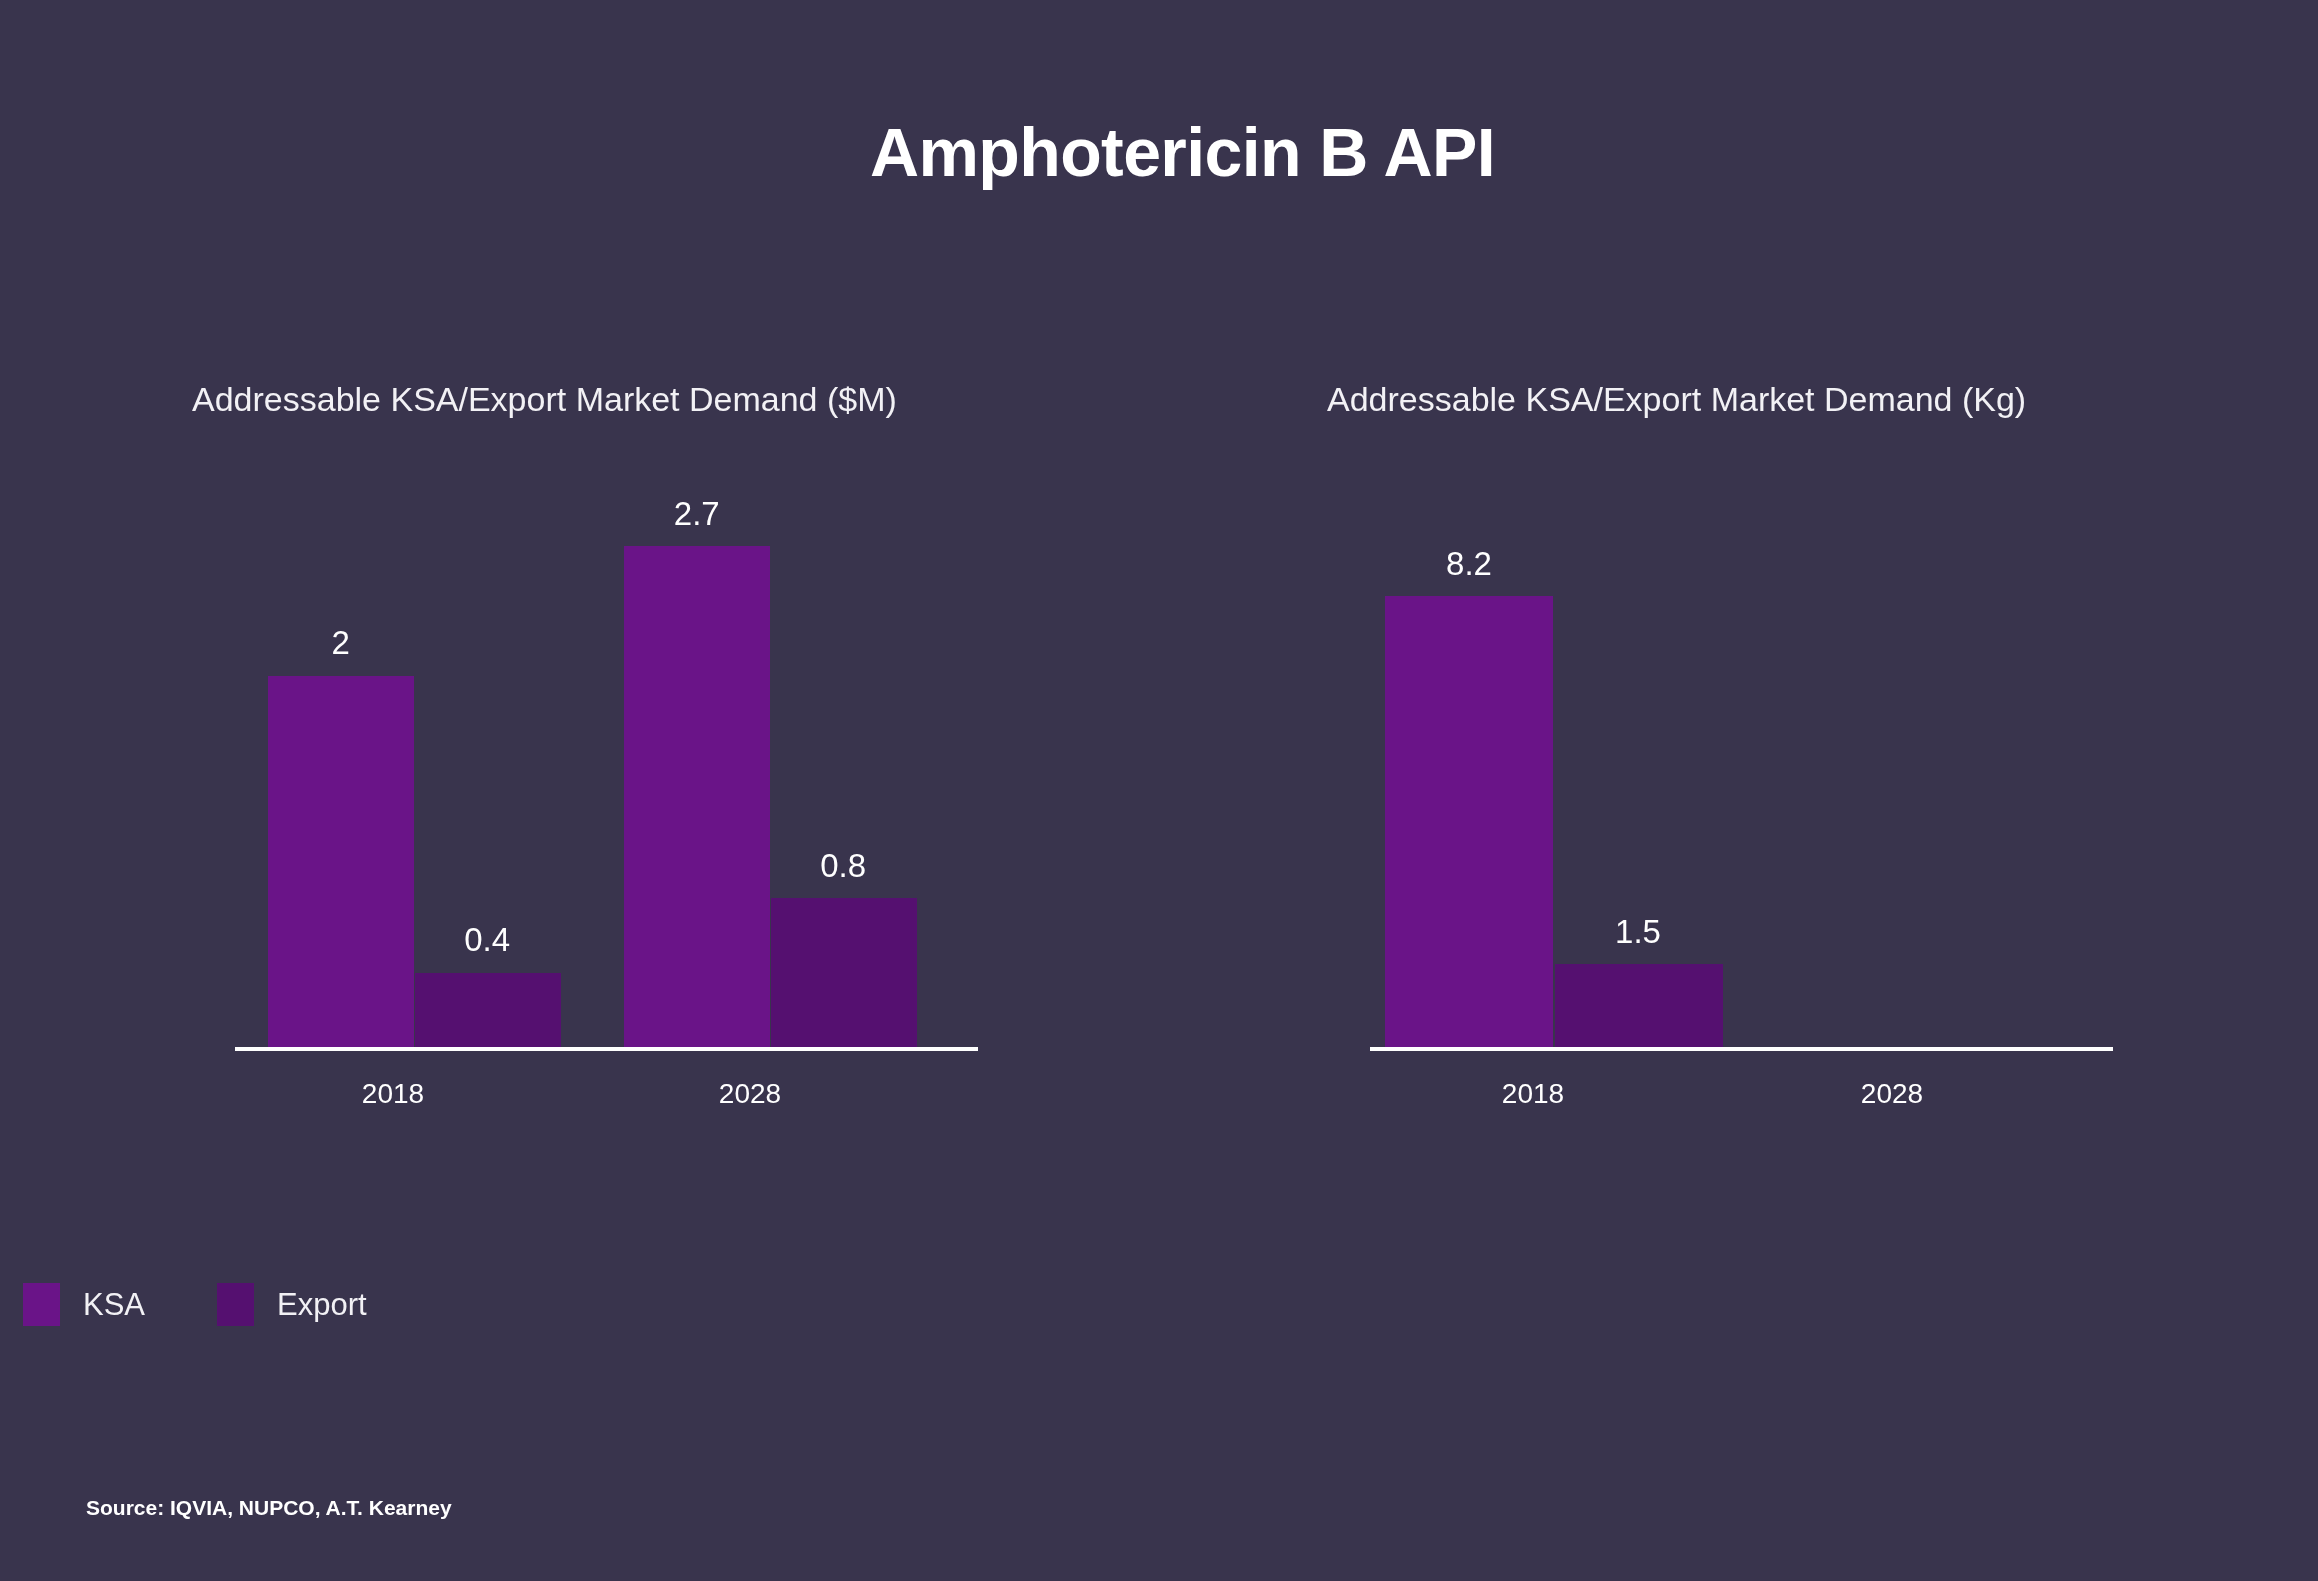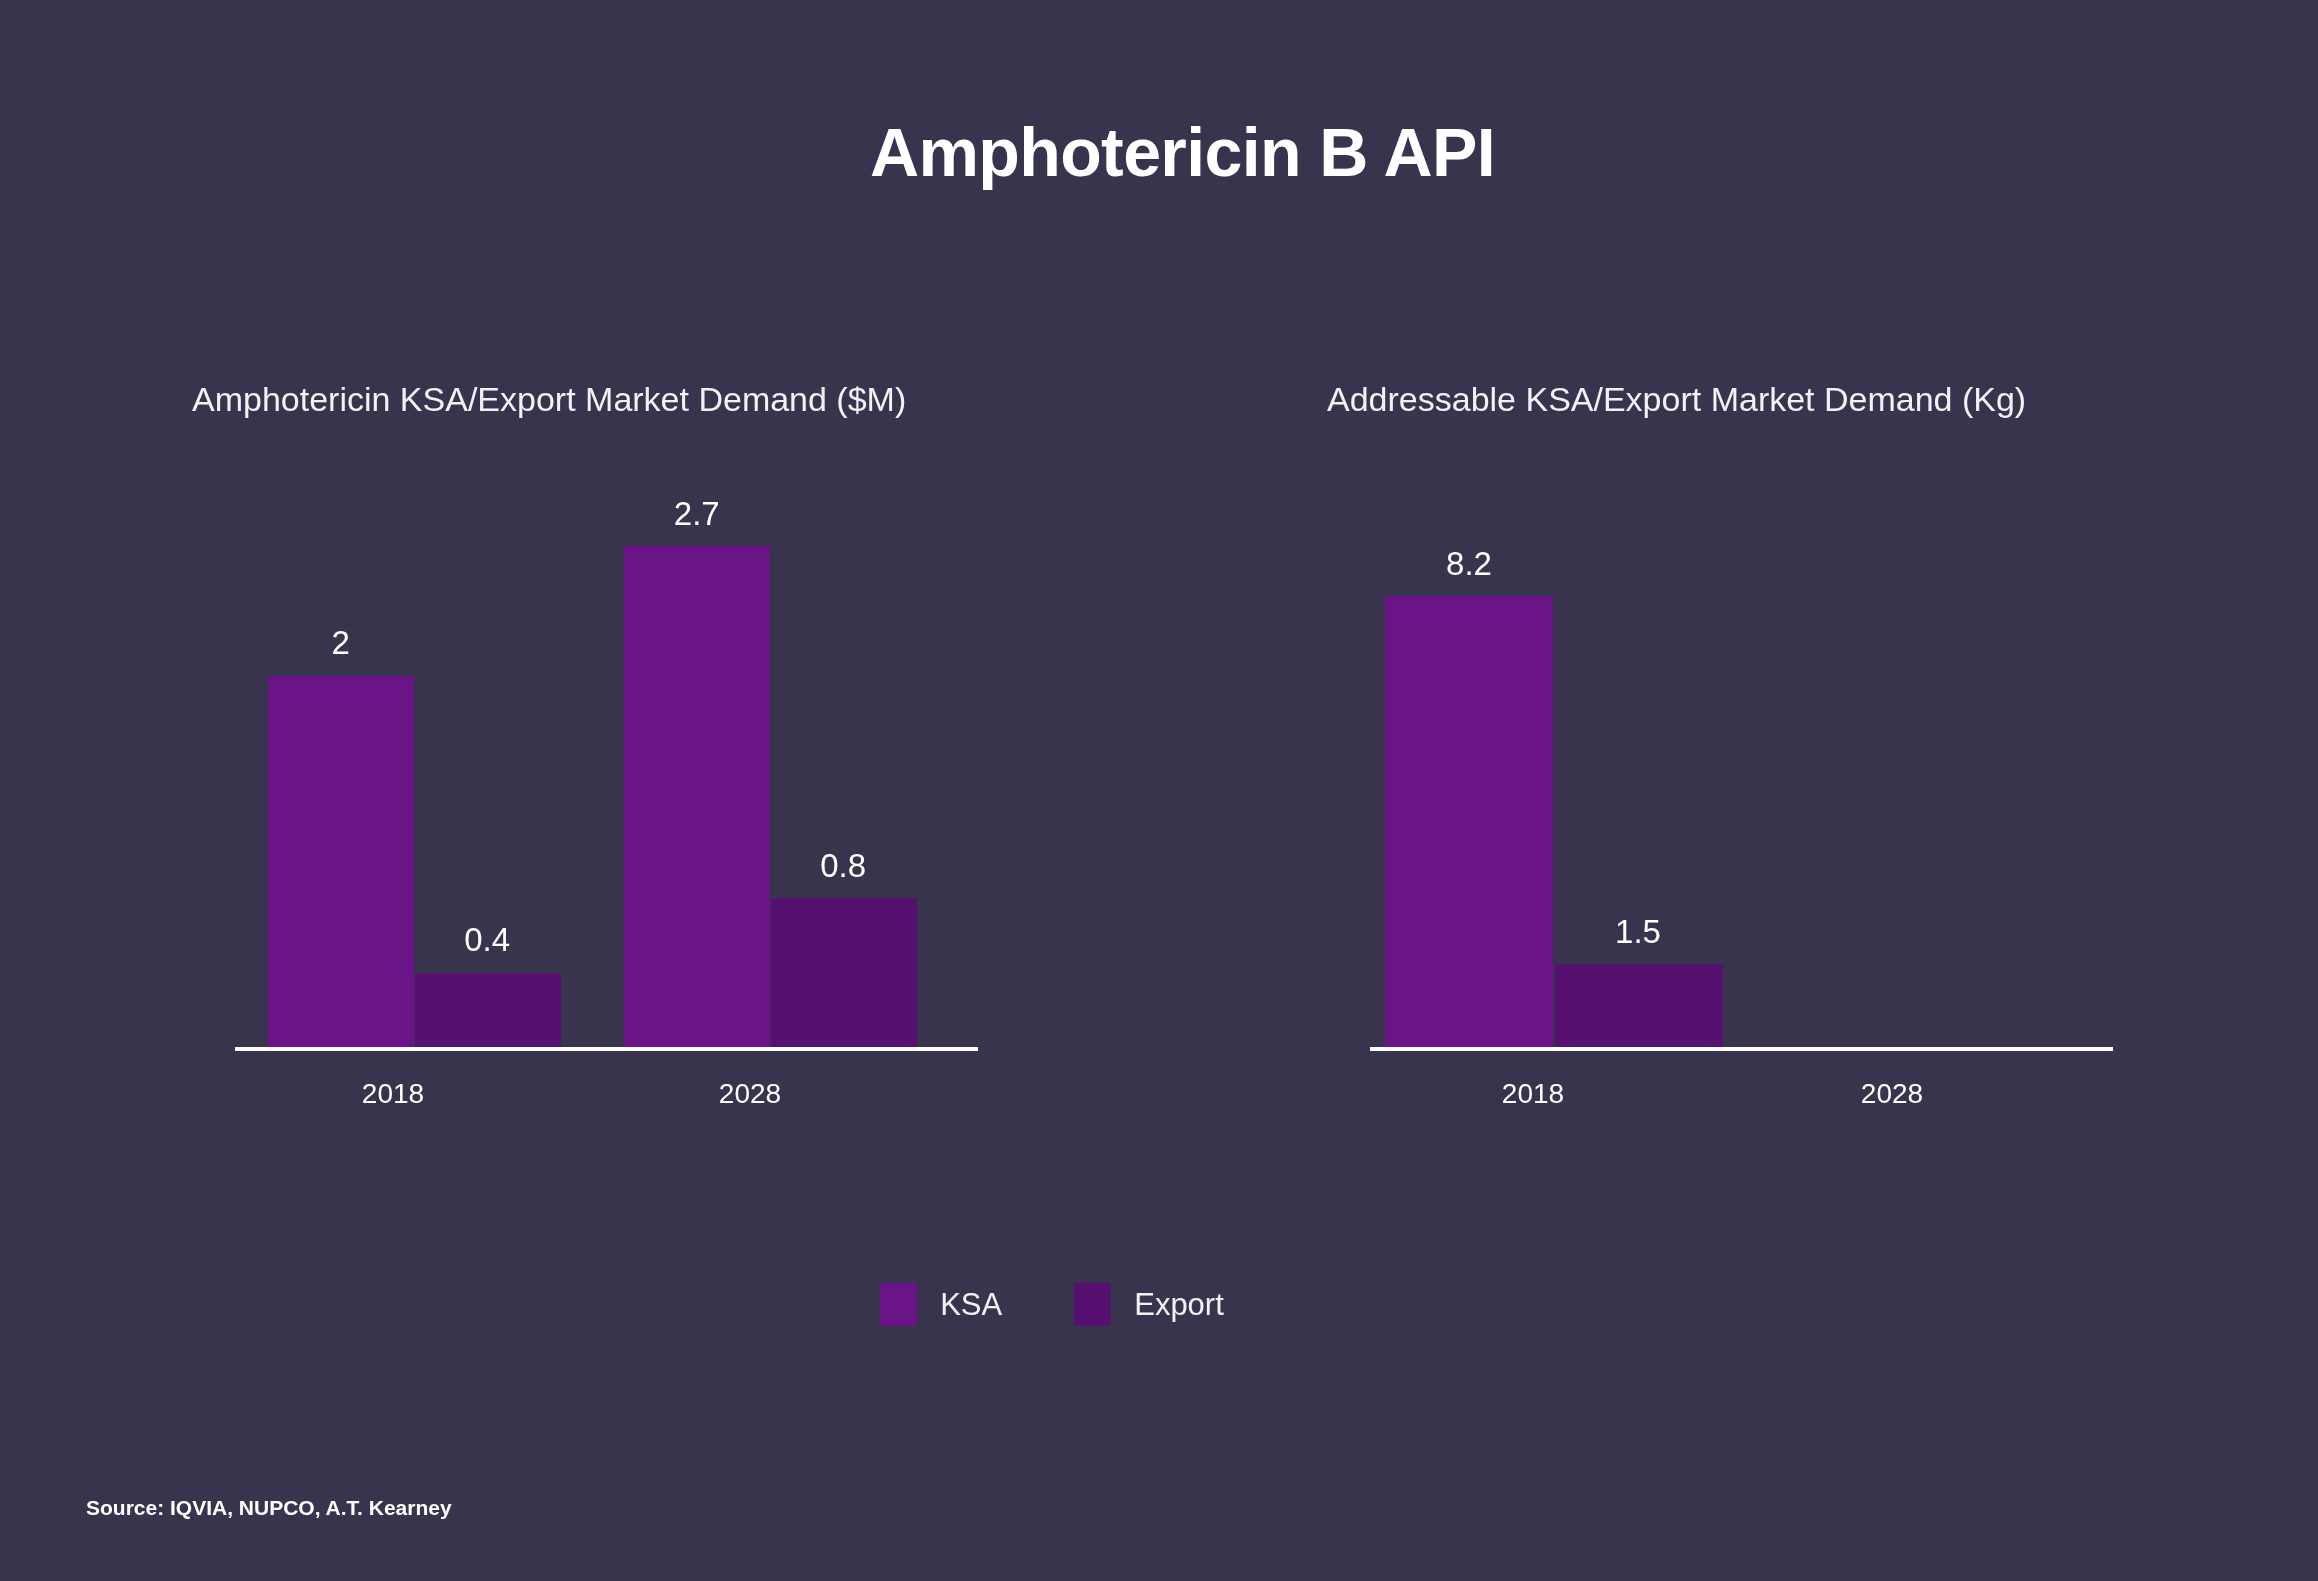--- a/index.html
+++ b/index.html
@@ -108,21 +108,20 @@
     transform: translateX(-50%);
   }
 
   
   #legend {
     position: absolute;
     left: 0;
     top: 1283px;
     width: 2058px;
     display: flex;
-    justify-content: center;
     align-items: center;
     gap: 72px;
   }
   .legend-item {
     display: flex;
     align-items: center;
     gap: 23px;
   }
   .legend-swatch {
     width: 37px;
@@ -147,21 +146,21 @@
   }
 </style>
 </head>
 <body>
 
 <div id="canvas">
 
   <div id="page-title">Amphotericin B API</div>
 
   <div class="panel" id="panel-left">
-    <div class="panel-subtitle">Amphotericin KSA/Export Market Demand ($M)</div>
+    <div class="panel-subtitle">Addressable KSA/Export Market Demand ($M)</div>
 
     <div class="plot" id="plot-left">
       <div class="axis-line"></div>
 
       <div class="group" id="l-g0" style="left: 33px; width: 251px;">
         <div class="bar-wrap">
           <div class="bar ksa" id="l-g0-ksa" style="height: 371px;"></div>
           <div class="bar export" id="l-g0-exp" style="height: 74px;"></div>
           <div class="bar-value" id="l-g0-ksa-v" style="bottom: 385px; left: 25%;">2</div>
           <div class="bar-value" id="l-g0-exp-v" style="bottom: 88px; left: 75.3%;">0.4</div>

